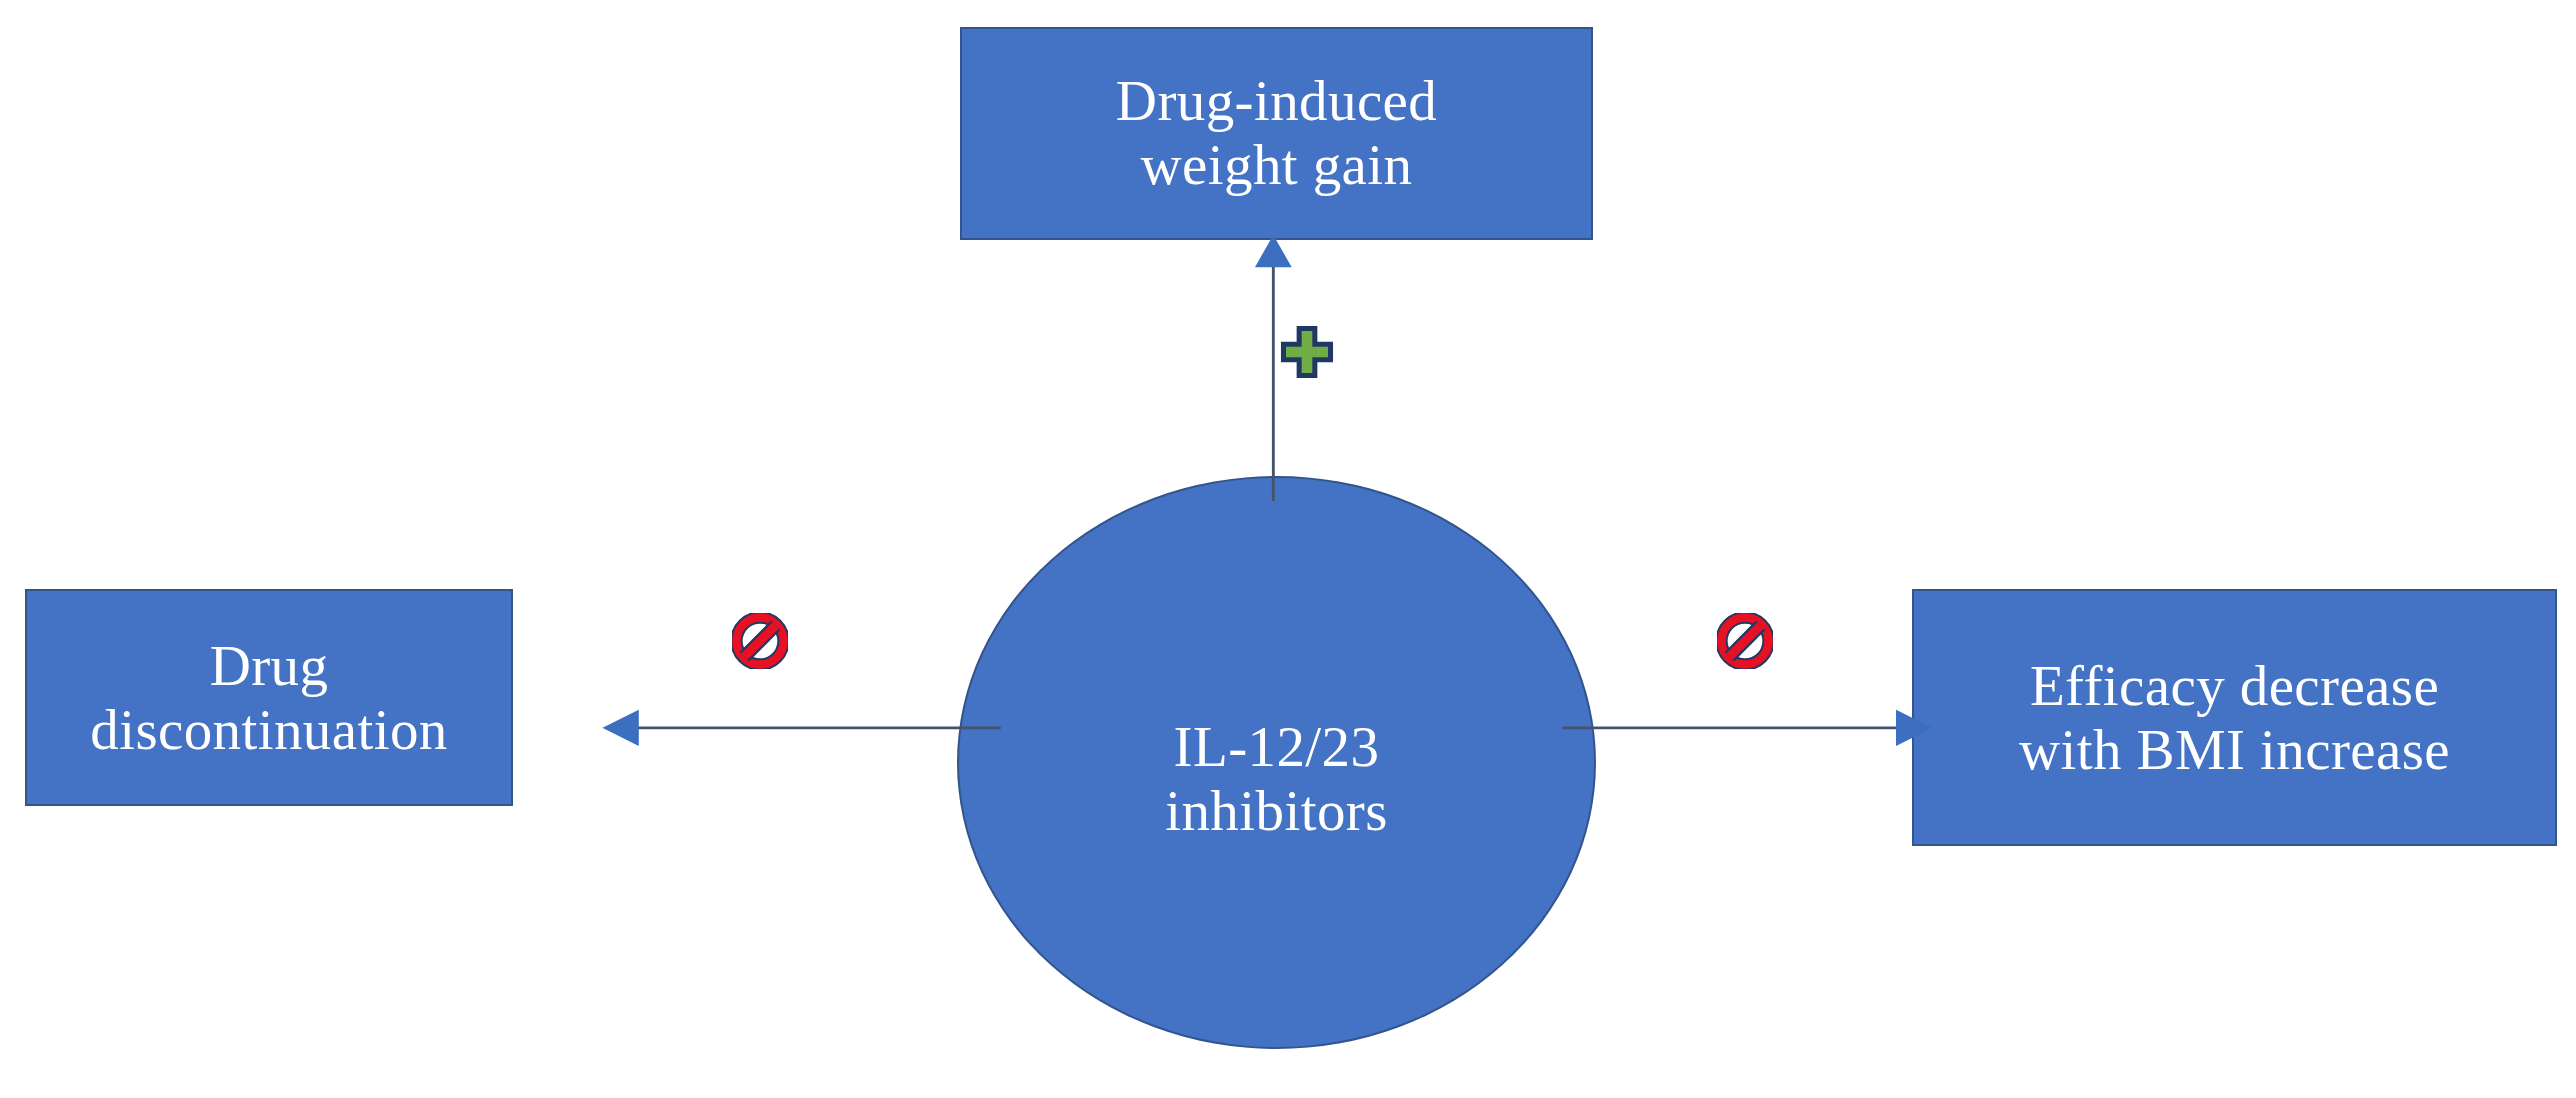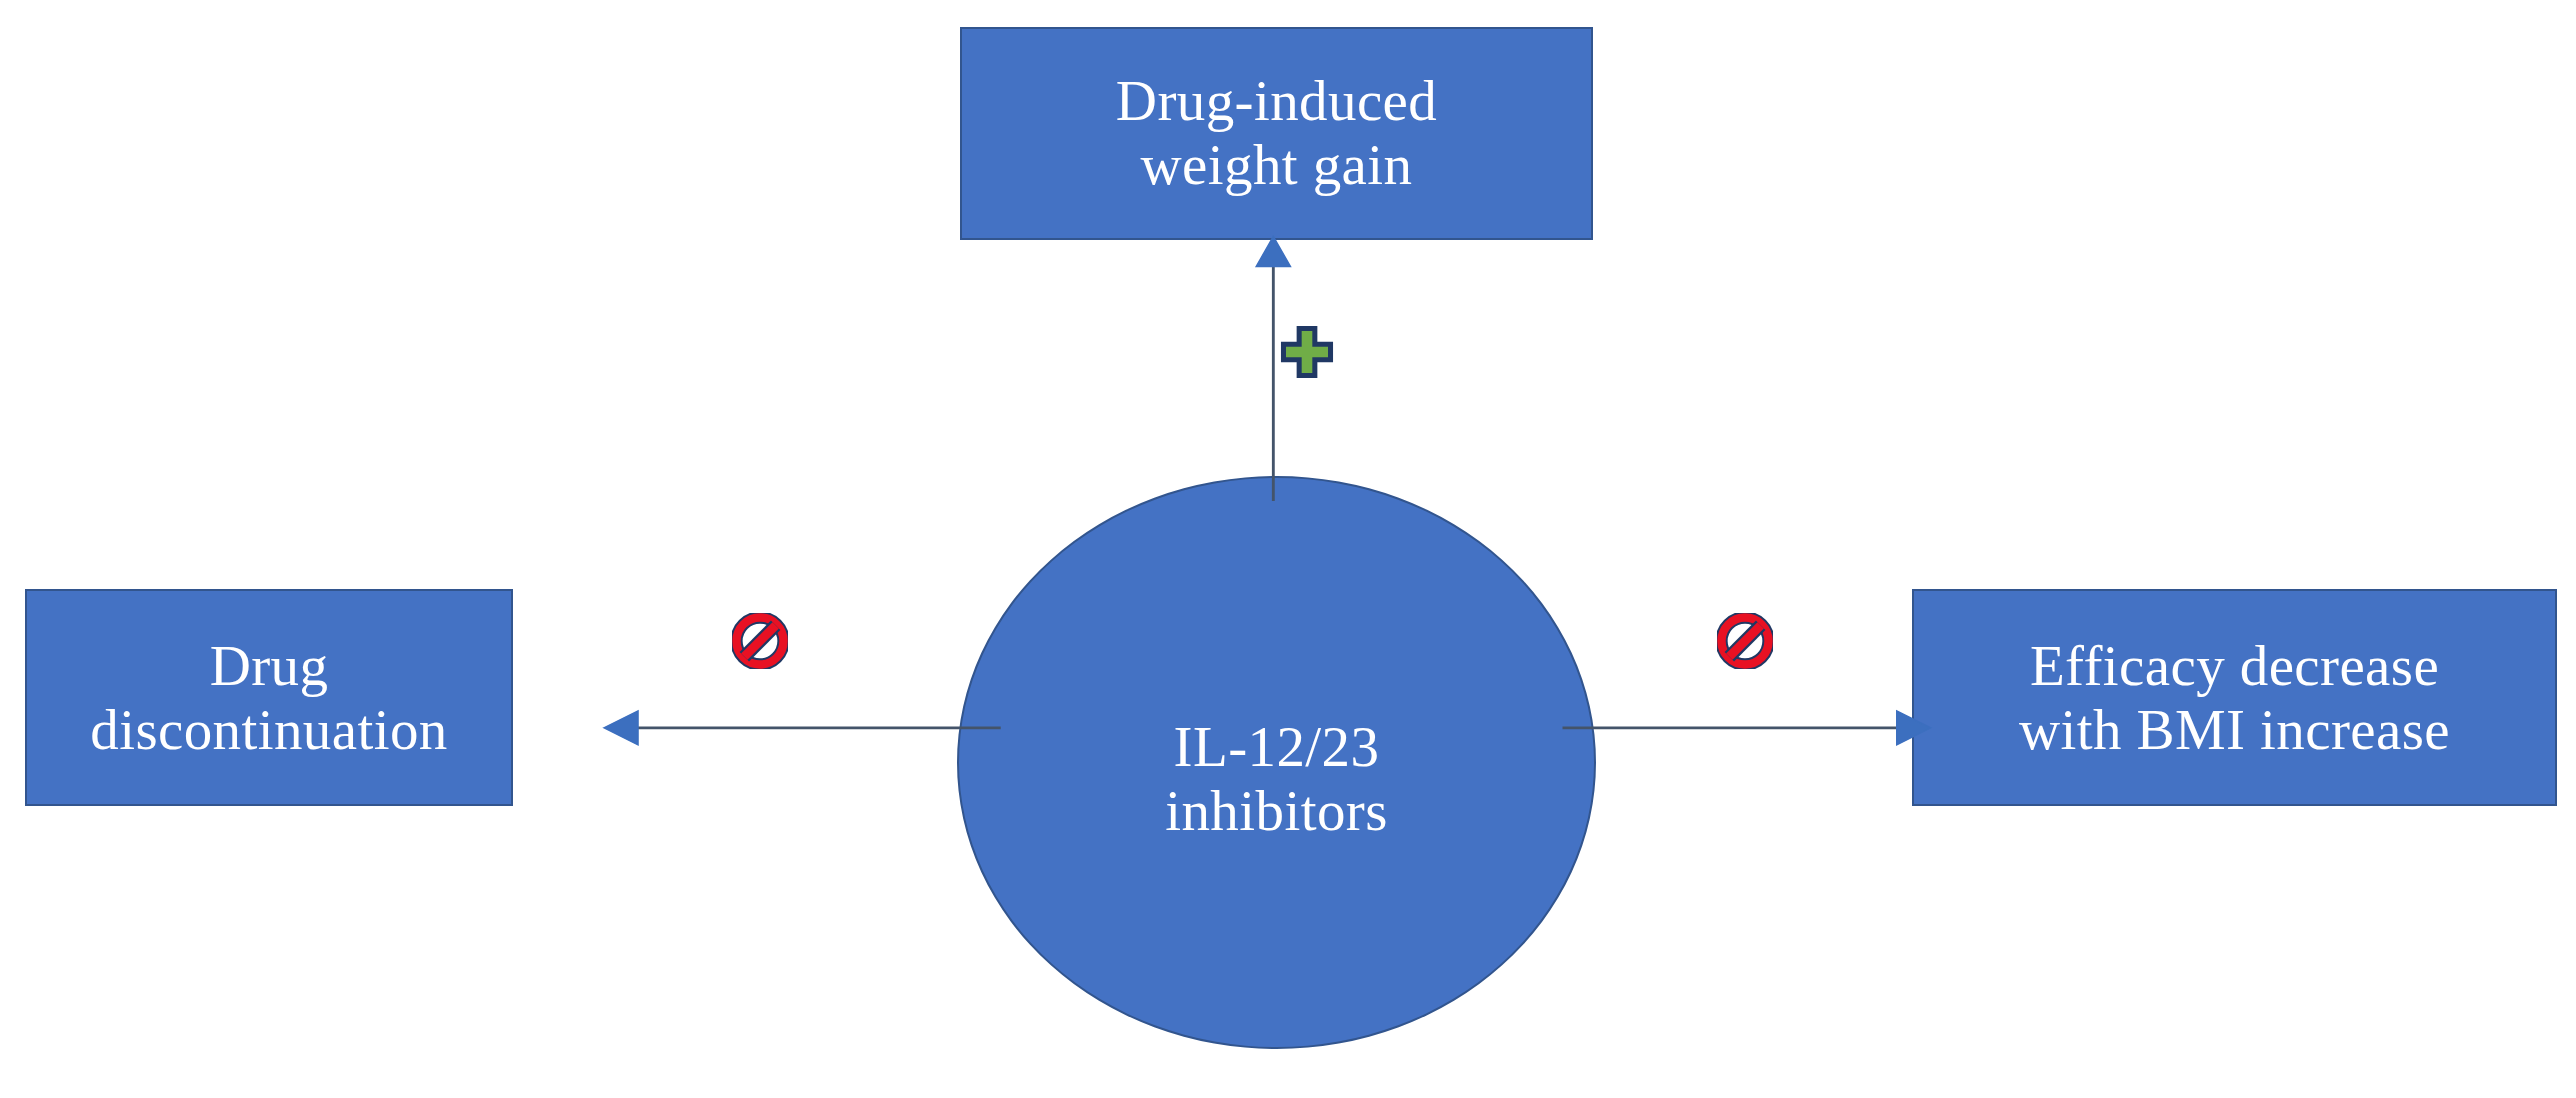--- a/index.html
+++ b/index.html
@@ -51,21 +51,21 @@
     top: 589px;
     width: 488px;
     height: 217px;
     font-size: 57px;
   }
 
   #node-efficacy-decrease {
     left: 1912px;
     top: 589px;
     width: 645px;
-    height: 217px;
+    height: 257px;
     font-size: 57px;
   }
 
   #node-inhibitors {
     left: 957px;
     top: 476px;
     width: 639px;
     height: 573px;
     border-radius: 50%;
     font-size: 57px;

